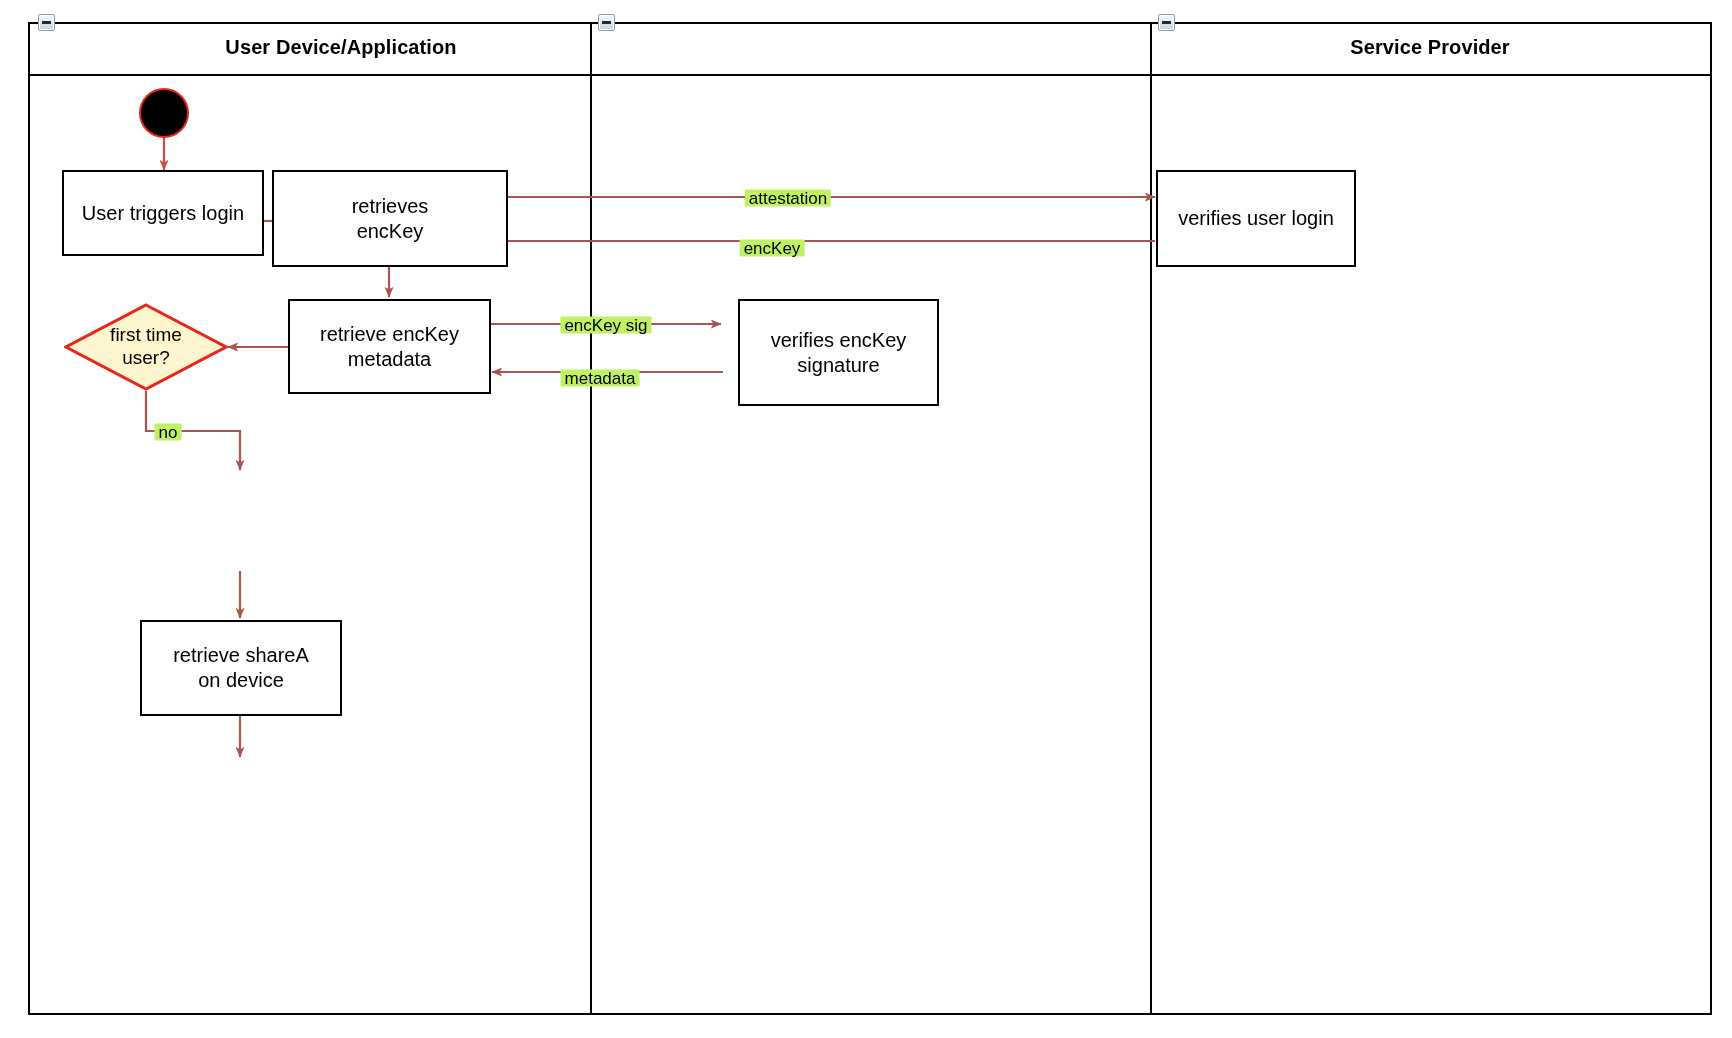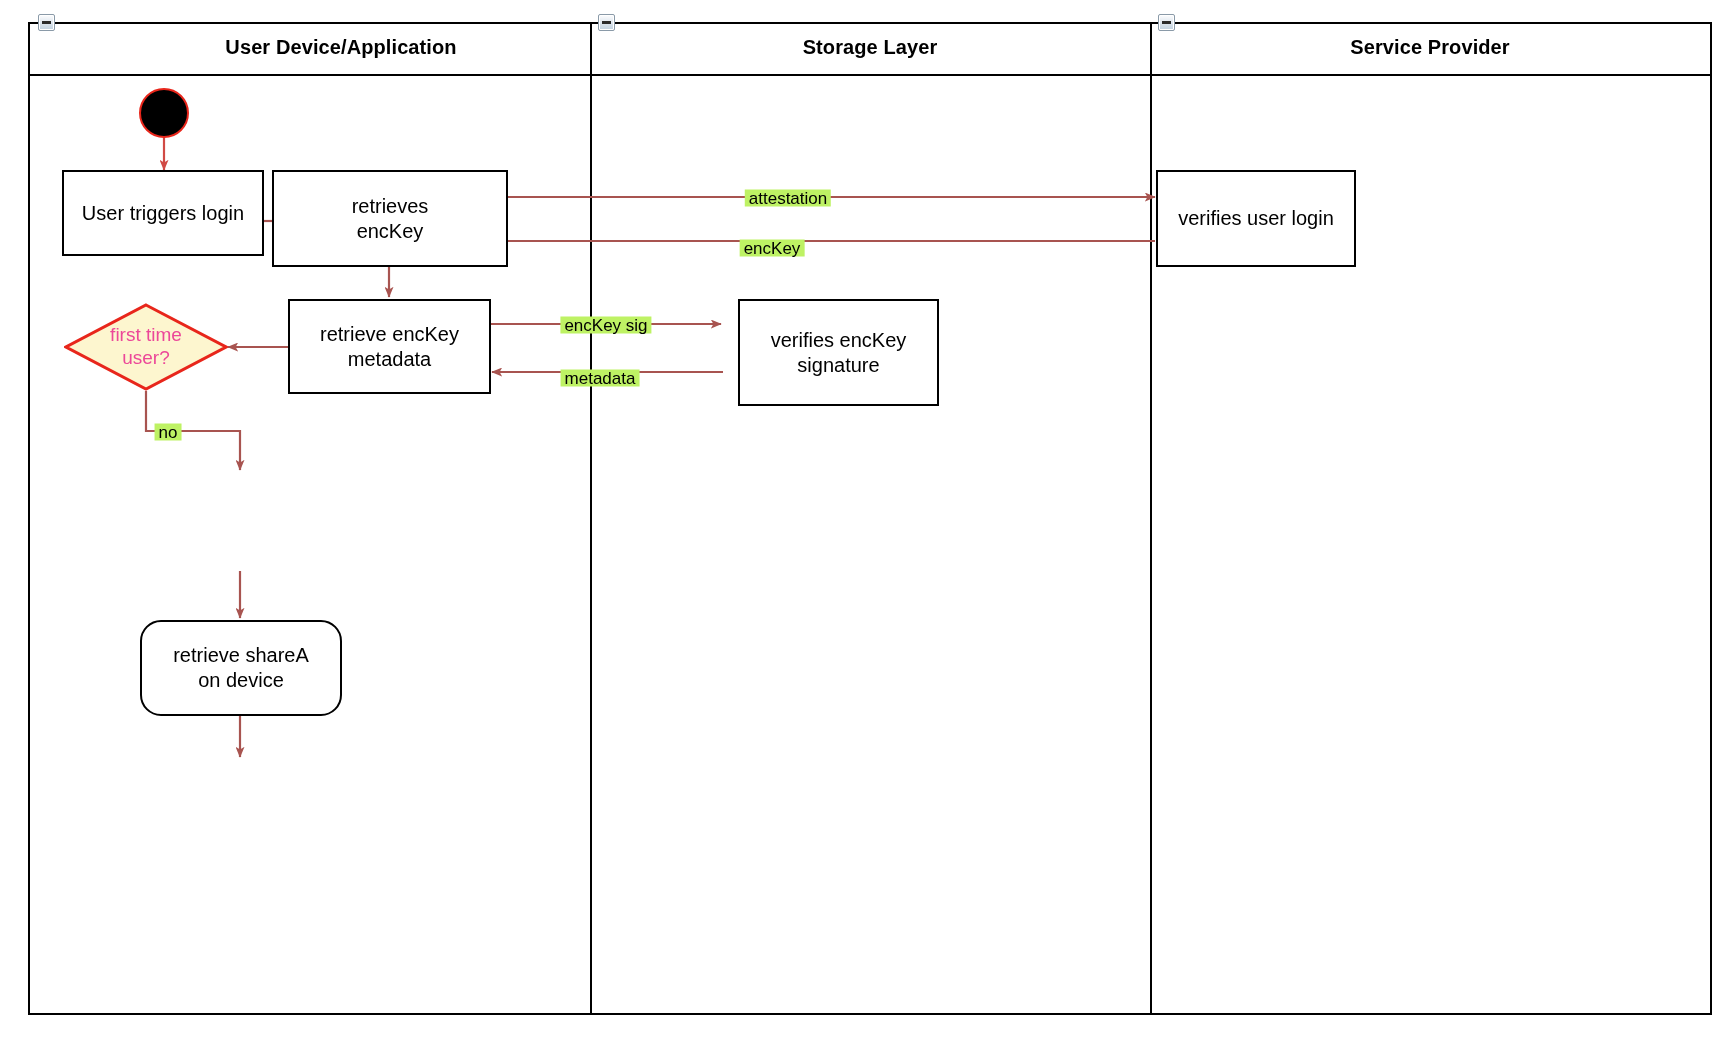--- a/index.html
+++ b/index.html
@@ -109,21 +109,21 @@
     border: 2px solid #e8261b;
   }
 
   .decision {
     position: absolute;
     display: flex;
     align-items: center;
     justify-content: center;
     text-align: center;
     font-size: 19px;
-    color: #ec4899;
+    color: #000000;
     line-height: 1.2;
     white-space: pre-line;
   }
   .decision .dia-shape {
     position: absolute;
     left: 0; top: 0;
     width: 100%; height: 100%;
   }
   .decision .dia-label {
     position: relative;
@@ -159,21 +159,20 @@
   <div class="pool">
     <div class="lane-header-rule"></div>
     <div class="lane-divider" style="left:560px;"></div>
     <div class="lane-divider" style="left:1120px;"></div>
   </div>
 
   <div class="collapse-icon" style="left:38px;"></div>
   <div class="lane-title" style="left:30px; width:558px; top:22px;margin-left:32px;">User Device/Application</div>
 
   <div class="collapse-icon" style="left:598px;"></div>
-  <div class="lane-title" style="left:590px; width:560px; top:22px;">Storage Layer</div>
 
   <div class="collapse-icon" style="left:1158px;"></div>
   <div class="lane-title" style="left:1150px; width:560px; top:22px;">Service Provider</div>
 
   <svg class="edge-layer" viewBox="0 0 1732 1038" xmlns="http://www.w3.org/2000/svg">
     <defs>
       <marker id="ah" markerWidth="11" markerHeight="9" refX="10.2" refY="4.5" orient="auto" markerUnits="userSpaceOnUse">
         <path d="M0,0 L11,4.5 L0,9 L2.6,4.5 Z" fill="#a85450"></path>
       </marker>
       <marker id="ah-red" markerWidth="11" markerHeight="9" refX="10.2" refY="4.5" orient="auto" markerUnits="userSpaceOnUse">
@@ -222,21 +221,21 @@
 
   <div class="decision" style="left:64px; top:303px; width:164px; height:88px;">
     <svg class="dia-shape" viewBox="0 0 164 88" preserveAspectRatio="none">
       <polygon points="82,2 162,44 82,86 2,44" fill="#fdf6cf" stroke="#e8261b" stroke-width="3"></polygon>
     </svg>
     <span class="dia-label">first time
 user?</span>
   </div>
 
 
-  <div class="node" style="left:140px; top:620px; width:202px; height:96px;border-radius:21px;">retrieve shareA
+  <div class="node" style="left:140px; top:620px; width:202px; height:96px;">retrieve shareA
 on device</div>
 
 
   <div class="node" style="left:738px; top:299px; width:201px; height:107px;">verifies encKey
 signature</div>
 
   <div class="node" style="left:1156px; top:170px; width:200px; height:97px;">verifies user login</div>
 
 </div>
 

